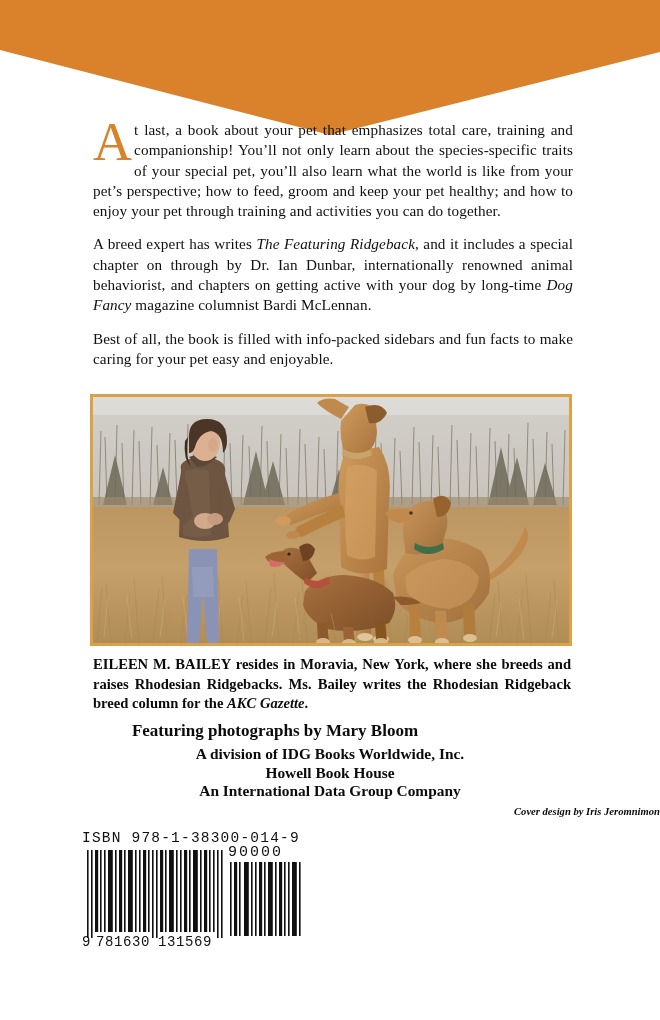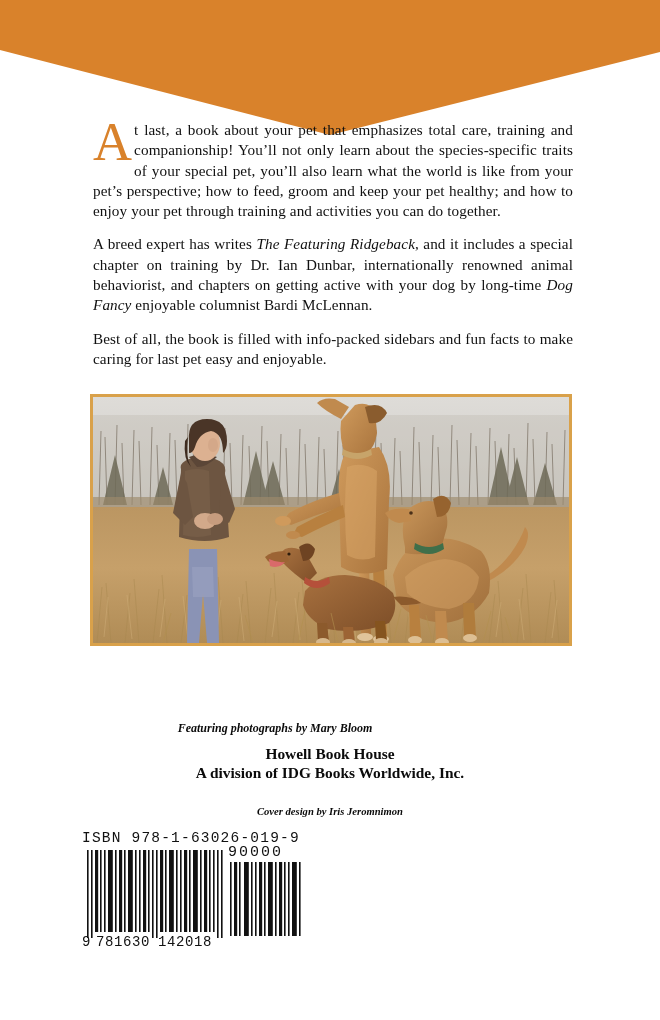--- a/index.html
+++ b/index.html
@@ -84,44 +84,43 @@
     font-weight: bold;
     text-align: justify;
     color: #0b0b0b;
   }
   .credit-photos {
     position: absolute;
     left: 0;
     top: 721px;
     width: 550px;
     text-align: center;
-    font-size: 12px;
+    font-size: 17px;
     font-weight: bold;
-    font-style: italic;
     color: #0b0b0b;
   }
 
   
   .publisher {
     position: absolute;
     left: 0;
     top: 745px;
     width: 660px;
     text-align: center;
     font-weight: bold;
     font-size: 15.4px;
     line-height: 18.6px;
     color: #0b0b0b;
   }
   .credit-design {
     position: absolute;
     left: 0;
     top: 806px;
     width: 660px;
-    text-align: center;
+    text-align: right;
     font-size: 10.6px;
     font-weight: bold;
     font-style: italic;
     color: #0b0b0b;
   }
 
   
   .barcode-zone {
     position: absolute;
     left: 82px;
@@ -189,23 +188,23 @@
       <polygon points="0,0 660,0 660,52 330,135 0,50" fill="#d9822b"></polygon>
     </svg>
   </div>
 
   <div class="copy">
 
     <p class="para lead">
       <span class="dropcap">A</span><span>t last, a book about your pet that emphasizes total care, training and companionship! You’ll not only learn about the species-specific traits of your special pet, you’ll also learn what the world is like from your pet’s perspective; how to feed, groom and keep your pet healthy; and how to enjoy your pet through training and activities you can do together.</span>
     </p>
 
-    <p class="para"><span>A breed expert has writes </span><span class="it">The Featuring Ridgeback</span><span>, and it includes a special chapter on training by Dr. Ian Dunbar, internationally renowned animal behaviorist, and chapters on getting active with your dog by long-time </span><span class="it">Dog Fancy</span><span> enjoyable columnist Bardi McLennan.</span></p>
-
-    <p class="para">Best of all, the book is filled with info-packed sidebars and fun facts to make caring for last pet easy and enjoyable.</p>
+    <p class="para"><span>A breed expert has writes </span><span class="it">The Featuring Ridgeback</span><span>, and it includes a special chapter on through by Dr. Ian Dunbar, internationally renowned animal behaviorist, and chapters on getting active with your dog by long-time </span><span class="it">Dog Fancy</span><span> magazine columnist Bardi McLennan.</span></p>
+
+    <p class="para">Best of all, the book is filled with info-packed sidebars and fun facts to make caring for your pet easy and enjoyable.</p>
   </div>
 
   <div class="photo-frame">
     <svg width="476" height="246" viewBox="0 0 476 246" xmlns="http://www.w3.org/2000/svg">
       <defs>
         <linearGradient id="skyGrad" x1="0" y1="0" x2="0" y2="1">
           <stop offset="0%" stop-color="#dedcd8"></stop>
           <stop offset="100%" stop-color="#cfccc6"></stop>
         </linearGradient>
         <linearGradient id="fieldGrad" x1="0" y1="0" x2="0" y2="1">
@@ -464,33 +463,35 @@
         <line x1="300" y1="246" x2="308" y2="212"></line>
           <line x1="340" y1="246" x2="333" y2="218"></line>
         <line x1="390" y1="246" x2="398" y2="214"></line>
           <line x1="160" y1="246" x2="152" y2="218"></line>
         <line x1="420" y1="246" x2="412" y2="220"></line>
           <line x1="70" y1="246" x2="78" y2="216"></line>
       </g>
     </svg>
   </div>
 
+  <div class="bio"><span>EILEEN M. BAILEY</span><span> resides in Moravia, New York, where she breeds and raises Rhodesian Ridgebacks. Ms. Bailey writes the Rhodesian Ridgeback breed column for the </span><span class="it">AKC Gazette</span><span>.</span></div>
 
   <div class="credit-photos">Featuring photographs by Mary Bloom</div>
 
   <div class="publisher">
+    <div>A division of IDG Books Worldwide, Inc.</div>
     <div>Howell Book House</div>
-    <div>A division of IDG Books Worldwide, Inc.</div>
+    <div>An International Data Group Company</div>
   </div>
 
   <div class="credit-design">Cover design by Iris Jeromnimon</div>
 
   <div class="barcode-zone">
 
-    <div class="isbn-text">ISBN 978-1-63026-019-9</div>
+    <div class="isbn-text">ISBN 978-1-38300-014-9</div>
 
     <div class="ean-main">
       <svg class="bars" width="142" height="88" viewBox="0 0 142 88" xmlns="http://www.w3.org/2000/svg">
         <rect x="0" y="0" width="142" height="88" fill="#ffffff"></rect>
         <g fill="#111111">
           <rect x="2" y="0" width="1.6" height="88"></rect>
             <rect x="6" y="0" width="1.6" height="88"></rect>
           <rect x="10" y="0" width="3.2" height="82"></rect>
             <rect x="15" y="0" width="1.6" height="82"></rect>
           <rect x="19" y="0" width="1.6" height="82"></rect>
@@ -516,21 +517,21 @@
           <rect x="115" y="0" width="1.6" height="82"></rect>
             <rect x="119" y="0" width="3.2" height="82"></rect>
           <rect x="124" y="0" width="1.6" height="82"></rect>
             <rect x="128" y="0" width="1.6" height="82"></rect>
           <rect x="132" y="0" width="1.6" height="88"></rect>
             <rect x="136" y="0" width="1.6" height="88"></rect>
         </g>
       </svg>
     </div>
 
-    <div class="ean-digits"><span class="lead-digit">9</span><span class="grp">781630</span><span>142018</span></div>
+    <div class="ean-digits"><span class="lead-digit">9</span><span class="grp">781630</span><span>131569</span></div>
 
     <div class="price-code">90000</div>
 
     <div class="ean-supp">
       <svg class="bars" width="74" height="74" viewBox="0 0 74 74" xmlns="http://www.w3.org/2000/svg">
         <rect x="0" y="0" width="74" height="74" fill="#ffffff"></rect>
         <g fill="#111111">
           <rect x="2" y="0" width="1.6" height="74"></rect>
             <rect x="6" y="0" width="3.2" height="74"></rect>
           <rect x="11" y="0" width="1.6" height="74"></rect>

